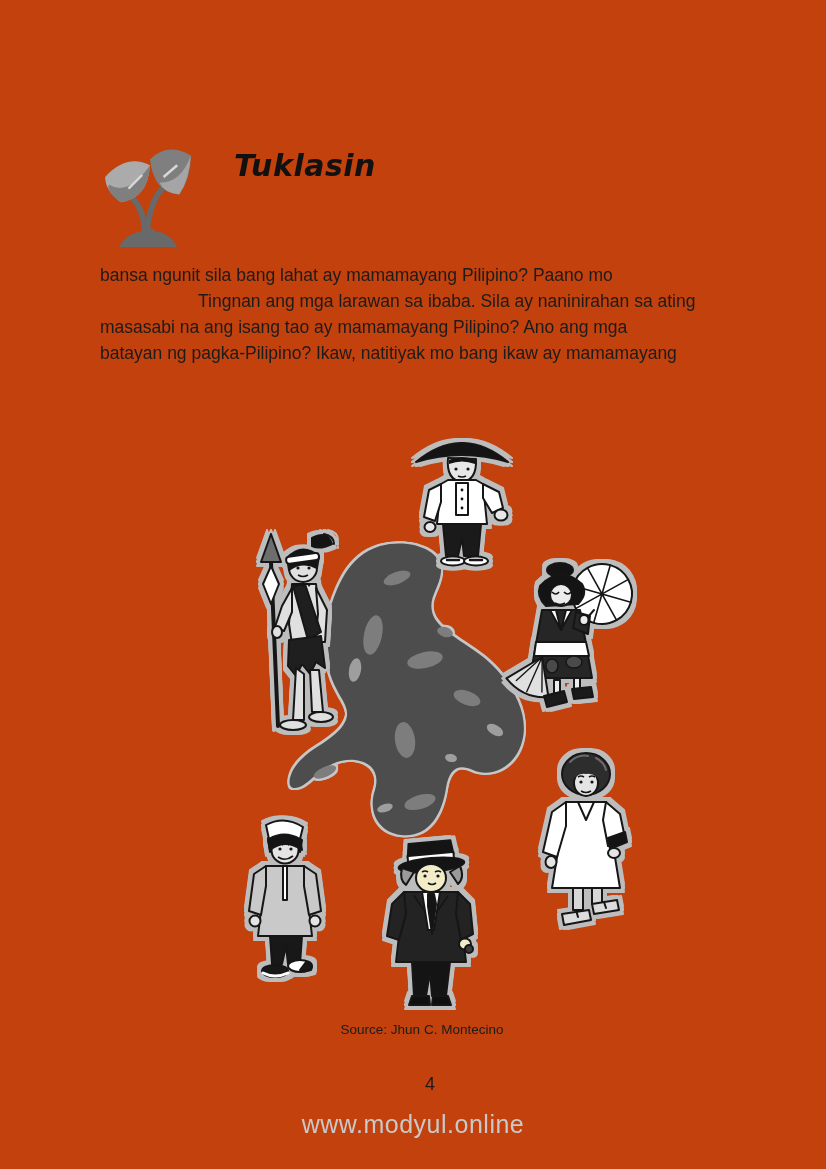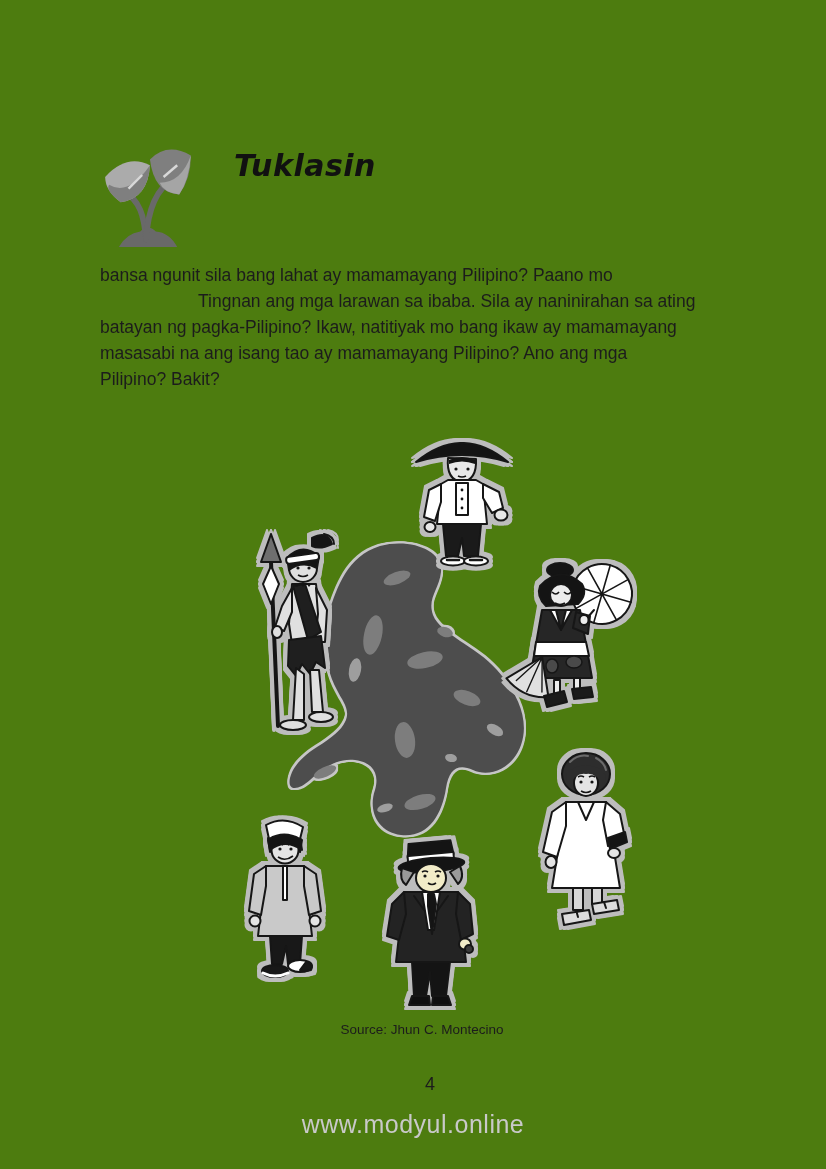--- a/index.html
+++ b/index.html
@@ -1,18 +1,18 @@
 <!DOCTYPE html>
 <html><head>
 <meta charset="utf-8">
 <style>
   * { margin:0; padding:0; box-sizing:border-box; }
   html,body { background:#fff; }
   .page {
-    position:relative; width:826px; height:1169px; background:#4d7c0f;
+    position:relative; width:826px; height:1169px; background:#c2410c;
     font-family:"Liberation Sans", sans-serif; color:#1f1f1f; overflow:hidden;
   }
   
   .sprout { position:absolute; left:98px; top:138px; width:100px; height:112px; }
   .page-title {
     position:absolute; left:234px; top:148px;
     font-family:"DejaVu Sans", sans-serif;
     font-size:30px; font-weight:700; font-style:italic; color:#111;
     letter-spacing:0.5px;
   }
@@ -62,23 +62,22 @@
     <path d="M30 52 L44 38" stroke="#d8d8d8" stroke-width="2.5" fill="none"></path>
     <path d="M94 18 Q70 4 52 22 Q56 56 82 58 Q94 42 94 18 Z" fill="#7f7f7f"></path>
     <path d="M94 18 Q92 44 82 58 Q66 56 62 46 Q84 46 94 18 Z" fill="#a5a5a5"></path>
     <path d="M66 40 L80 28" stroke="#d8d8d8" stroke-width="2.5" fill="none"></path>
   </svg>
   <div class="page-title">Tuklasin</div>
 
   <div class="intro">
     <div class="line">bansa ngunit sila bang lahat ay mamamayang Pilipino? Paano mo</div>
     <div class="line indent">Tingnan ang mga larawan sa ibaba. Sila ay naninirahan sa ating</div>
+    <div class="line">masasabi na ang isang tao ay mamamayang Pilipino? Ano ang mga</div>
     <div class="line">batayan ng pagka-Pilipino? Ikaw, natitiyak mo bang ikaw ay mamamayang</div>
-    <div class="line">masasabi na ang isang tao ay mamamayang Pilipino? Ano ang mga</div>
-    <div class="line">Pilipino? Bakit?</div>
   </div>
 
   <div class="illustration">
 
     <div class="blob-wrap" style="left:285px; top:130px; width:245px; height:300px;">
       <svg width="245" height="300" viewBox="0 0 245 300">
         <path fill="#4d4d4d" d="M95 6 C125 -2 158 10 156 32 C154 50 142 58 148 75 C156 95 190 105 212 130 C232 152 245 180 236 205 C228 228 205 238 188 230 C172 223 164 230 161 248 C157 275 143 298 116 295 C92 292 83 270 90 250 C95 233 87 222 70 220 C52 218 38 228 25 240 C14 250 2 252 5 238 C8 226 18 216 32 207 C48 197 56 190 60 182 C66 170 58 162 52 150 C40 128 36 96 44 72 C52 48 62 16 95 6 Z"></path>
         <g fill="#7d7d7d">
           <ellipse cx="112" cy="38" rx="14" ry="6" transform="rotate(-20 112 38)"></ellipse>
           <ellipse cx="88" cy="95" rx="9" ry="20" transform="rotate(12 88 95)"></ellipse>

